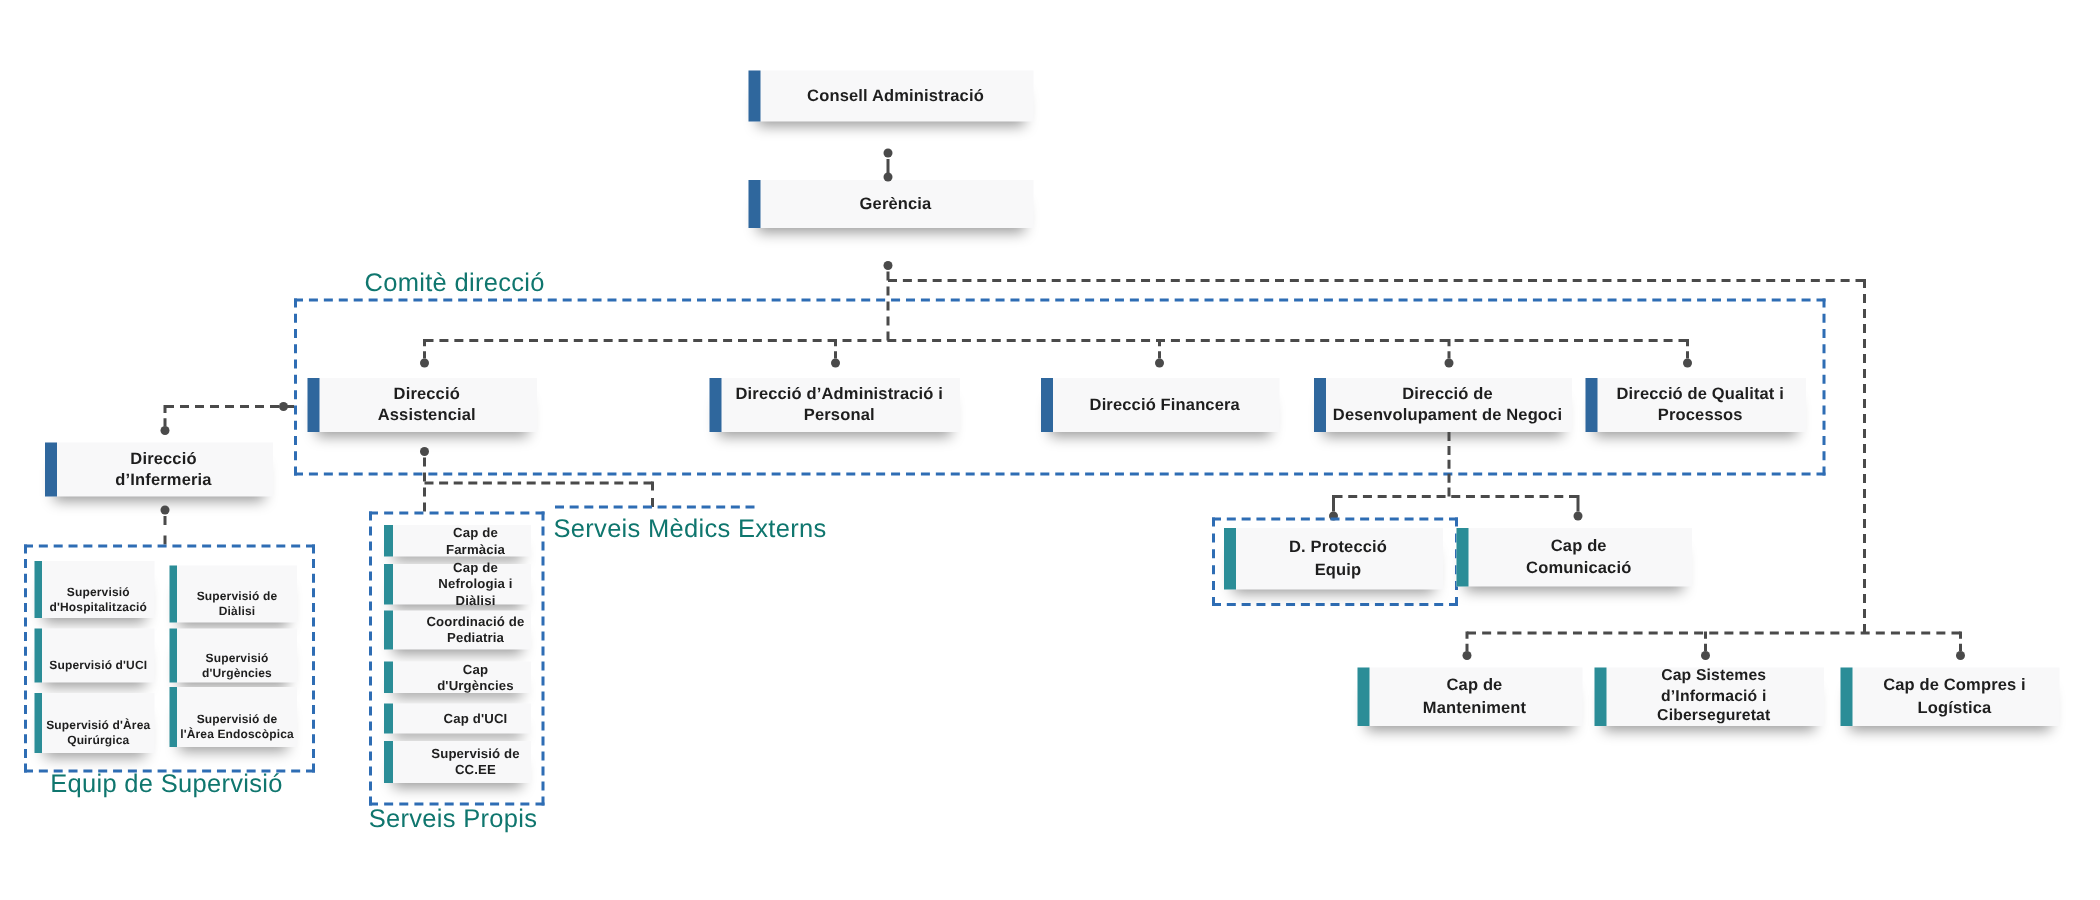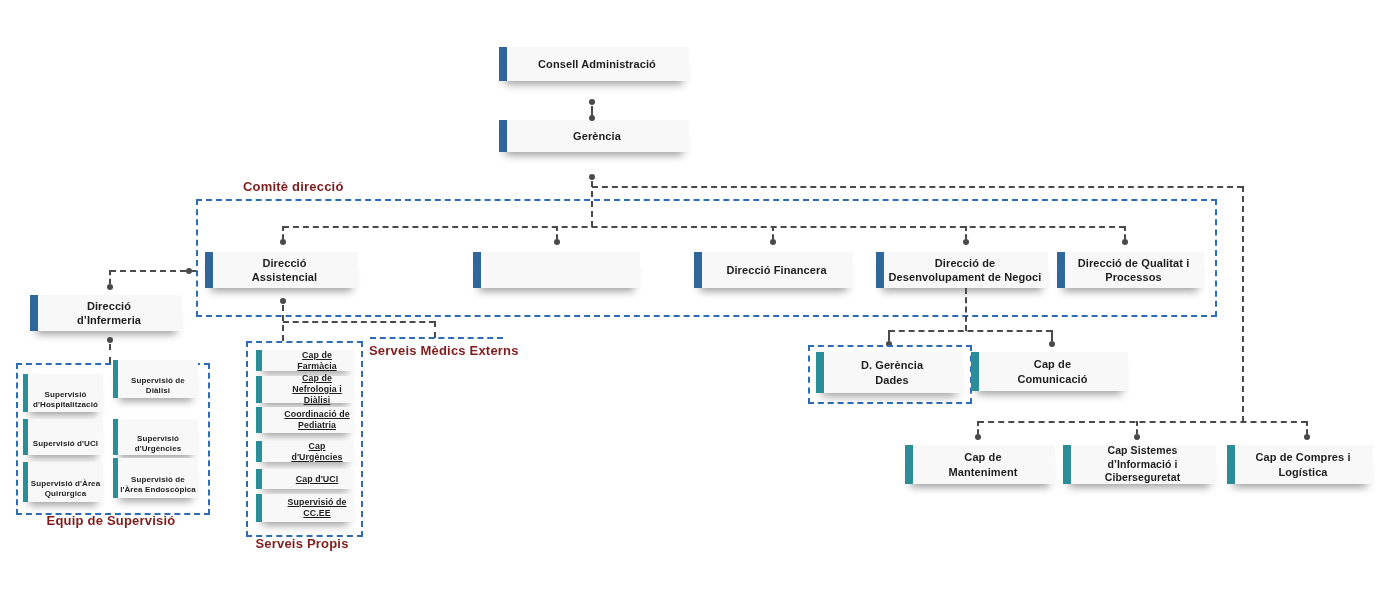--- a/index.html
+++ b/index.html
@@ -12,24 +12,24 @@
     display:flex;align-items:center;justify-content:center;
     box-shadow:0 9px 9px -6px rgba(0,0,0,.40);
   }
   .bar{position:absolute;left:0;top:0;bottom:0;width:8px;}
   .bar.blue{background:var(--accent-blue,#2f679d);}
   .bar.teal{background:var(--accent-teal,#2b8d97);}
   .small .bar{width:5px;}
   .txt{display:block;text-align:center;font-weight:700;font-size:11px;line-height:1.3;letter-spacing:.1px;margin:0 6px 0 12px;}
   .big .txt{font-size:11px;}
   .small .txt{font-size:8px;line-height:1.25;margin:14px 2px 0 7px;}
-  .sp .txt{font-size:8.8px;line-height:1.25;margin:0 3px 0 27px;text-decoration:underline;}
+  .sp .txt{font-size:8.8px;line-height:1.25;margin:0 3px 0 27px;}
   .fs10 .txt{font-size:10.5px;}
   .grp{position:absolute;border:2px dashed var(--dashed-blue,#2e6db4);}
-  .lbl{position:absolute;font-weight:700;font-size:13px;color:#7f1d1d;letter-spacing:.2px;white-space:nowrap;}
+  .lbl{position:absolute;font-weight:400;font-size:17px;color:#0f766e;letter-spacing:.2px;white-space:nowrap;}
   .lbl.ctr{transform:translateX(-50%);}
   .h{position:absolute;height:0;border-top:2px dashed var(--connector,#4a4a4a);}
   .v{position:absolute;width:0;border-left:2px dashed var(--connector,#4a4a4a);}
   .bh{position:absolute;height:0;border-top:2px dashed var(--dashed-blue,#2e6db4);}
   .dot{position:absolute;width:6px;height:6px;border-radius:50%;background:var(--connector,#4a4a4a);}
 </style>
 </head>
 <body>
 
 <div id="canvas">
@@ -66,20 +66,21 @@
     <span class="dot" style="left:963px;top:239px"></span>
   <div class="v" style="left:1124px;top:226px;height:13px"></div>
     <span class="dot" style="left:1122px;top:239px"></span>
 
   <div class="node" style="left:205px;top:252px;width:153px;height:36px">
     <span class="bar blue"></span>
     <span class="txt" style="max-width:85px">Direcció Assistencial</span>
   </div>
   <div class="node" style="left:473px;top:252px;width:167px;height:36px">
     <span class="bar blue"></span>
+    <span class="txt" style="max-width:150px">Direcció d’Administració i Personal</span>
   </div>
   <div class="node" style="left:694px;top:252px;width:159px;height:36px">
     <span class="bar blue"></span>
     <span class="txt">Direcció Financera</span>
   </div>
   <div class="node" style="left:1057px;top:252px;width:147px;height:36px">
     <span class="bar blue"></span>
     <span class="txt" style="max-width:135px">Direcció de Qualitat i Processos</span>
   </div>
   <div class="node" style="left:876px;top:252px;width:172px;height:36px">
@@ -100,21 +101,21 @@
   <span class="dot" style="left:107px;top:337px"></span>
   <div class="v" style="left:109px;top:344px;height:19px"></div>
 
   <div class="grp" style="left:16px;top:363px;width:190px;height:148px"></div>
   <div class="lbl ctr" style="left:111px;top:513px">Equip de Supervisió</div>
 
   <div class="node small" style="left:23px;top:374px;width:80px;height:38px">
     <span class="bar teal"></span>
     <span class="txt">Supervisió d'Hospitalització</span>
   </div>
-  <div class="node small" style="left:113px;top:360px;width:85px;height:38px">
+  <div class="node small" style="left:113px;top:377px;width:85px;height:38px">
     <span class="bar teal"></span>
     <span class="txt">Supervisió de Diàlisi</span>
   </div>
   <div class="node small" style="left:23px;top:419px;width:80px;height:36px">
     <span class="bar teal"></span>
     <span class="txt">Supervisió d'UCI</span>
   </div>
   <div class="node small" style="left:113px;top:419px;width:85px;height:36px">
     <span class="bar teal"></span>
     <span class="txt">Supervisió d'Urgències</span>
@@ -166,21 +167,21 @@
   <div class="v" style="left:965px;top:288px;height:43px"></div>
   <div class="h" style="left:889px;top:330px;width:163px"></div>
   <div class="v" style="left:888px;top:330px;height:11px"></div>
   <span class="dot" style="left:886px;top:341px"></span>
   <div class="v" style="left:1051px;top:330px;height:11px"></div>
   <span class="dot" style="left:1049px;top:341px"></span>
 
   <div class="grp" style="left:808px;top:345px;width:160px;height:55px"></div>
   <div class="node" style="left:816px;top:352px;width:146px;height:41px">
     <span class="bar teal"></span>
-    <span class="txt" style="max-width:80px">D. Gerència Dades</span>
+    <span class="txt" style="max-width:80px">D. Protecció Equip</span>
   </div>
   <div class="node" style="left:971px;top:352px;width:157px;height:39px">
     <span class="bar teal"></span>
     <span class="txt" style="max-width:85px">Cap de Comunicació</span>
   </div>
 
   <div class="h" style="left:978px;top:421px;width:329px"></div>
   <div class="v" style="left:977px;top:421px;height:13px"></div>
     <span class="dot" style="left:975px;top:434px"></span>
   <div class="v" style="left:1136px;top:421px;height:13px"></div>

